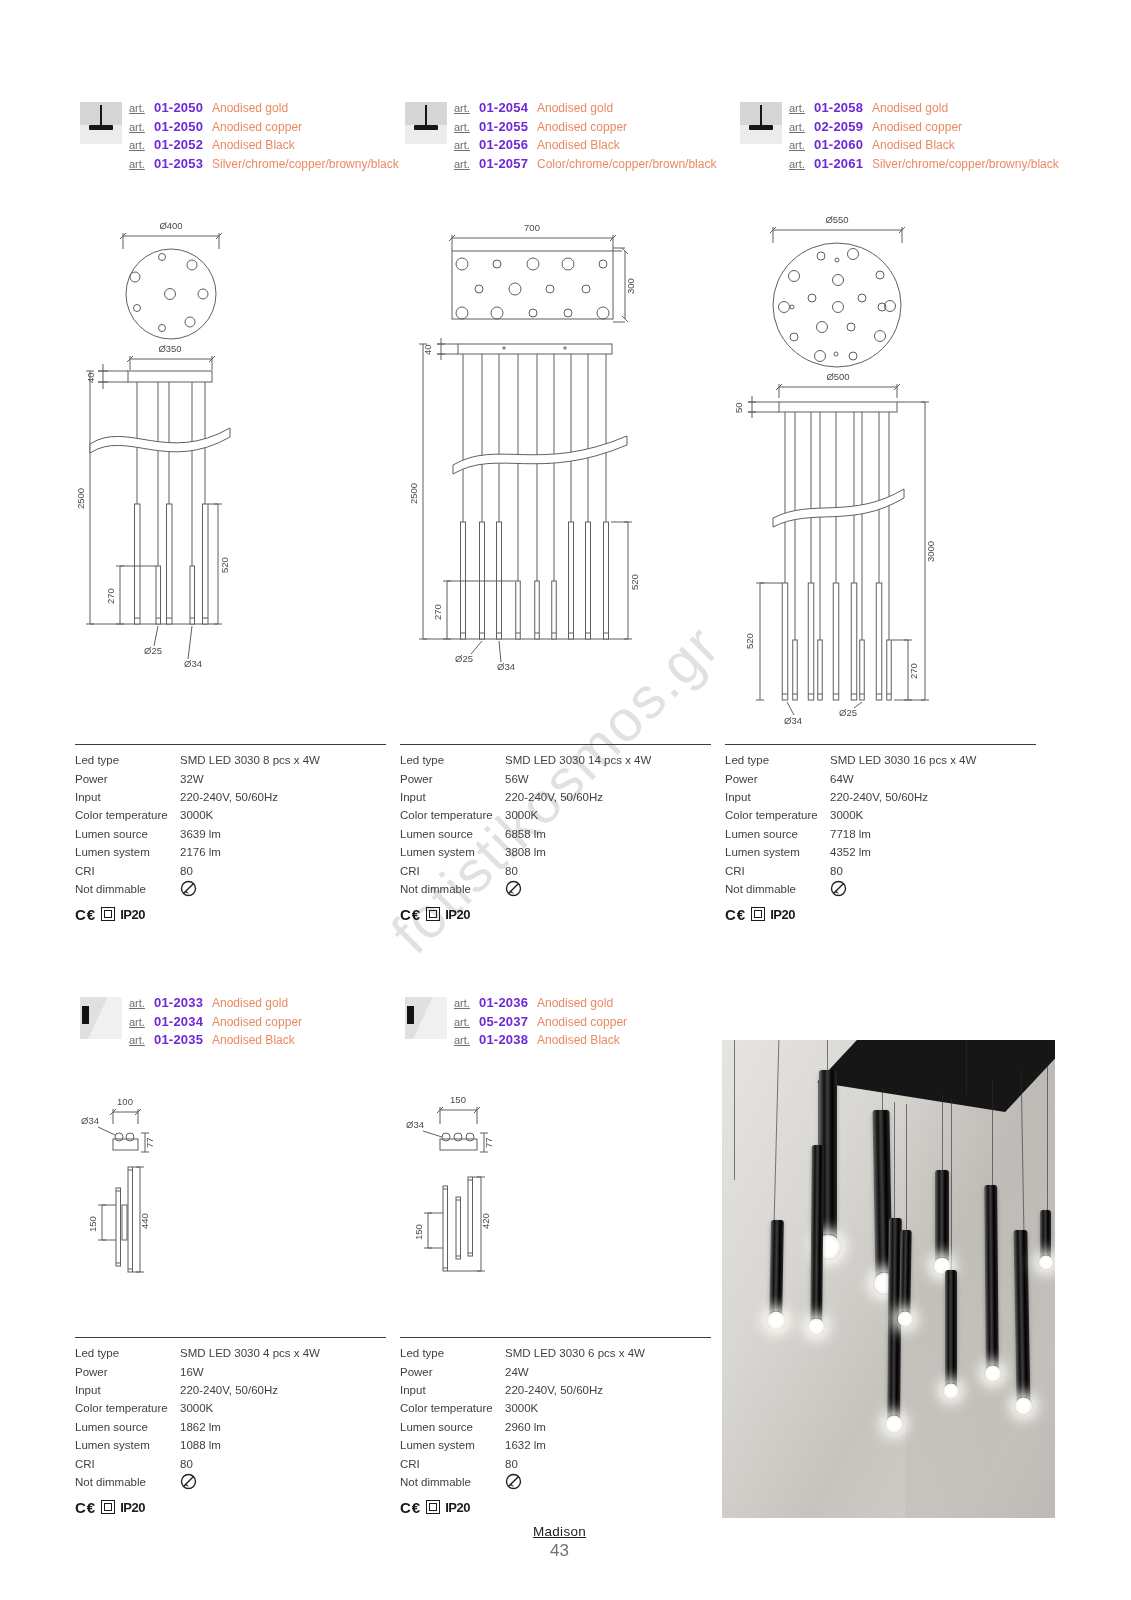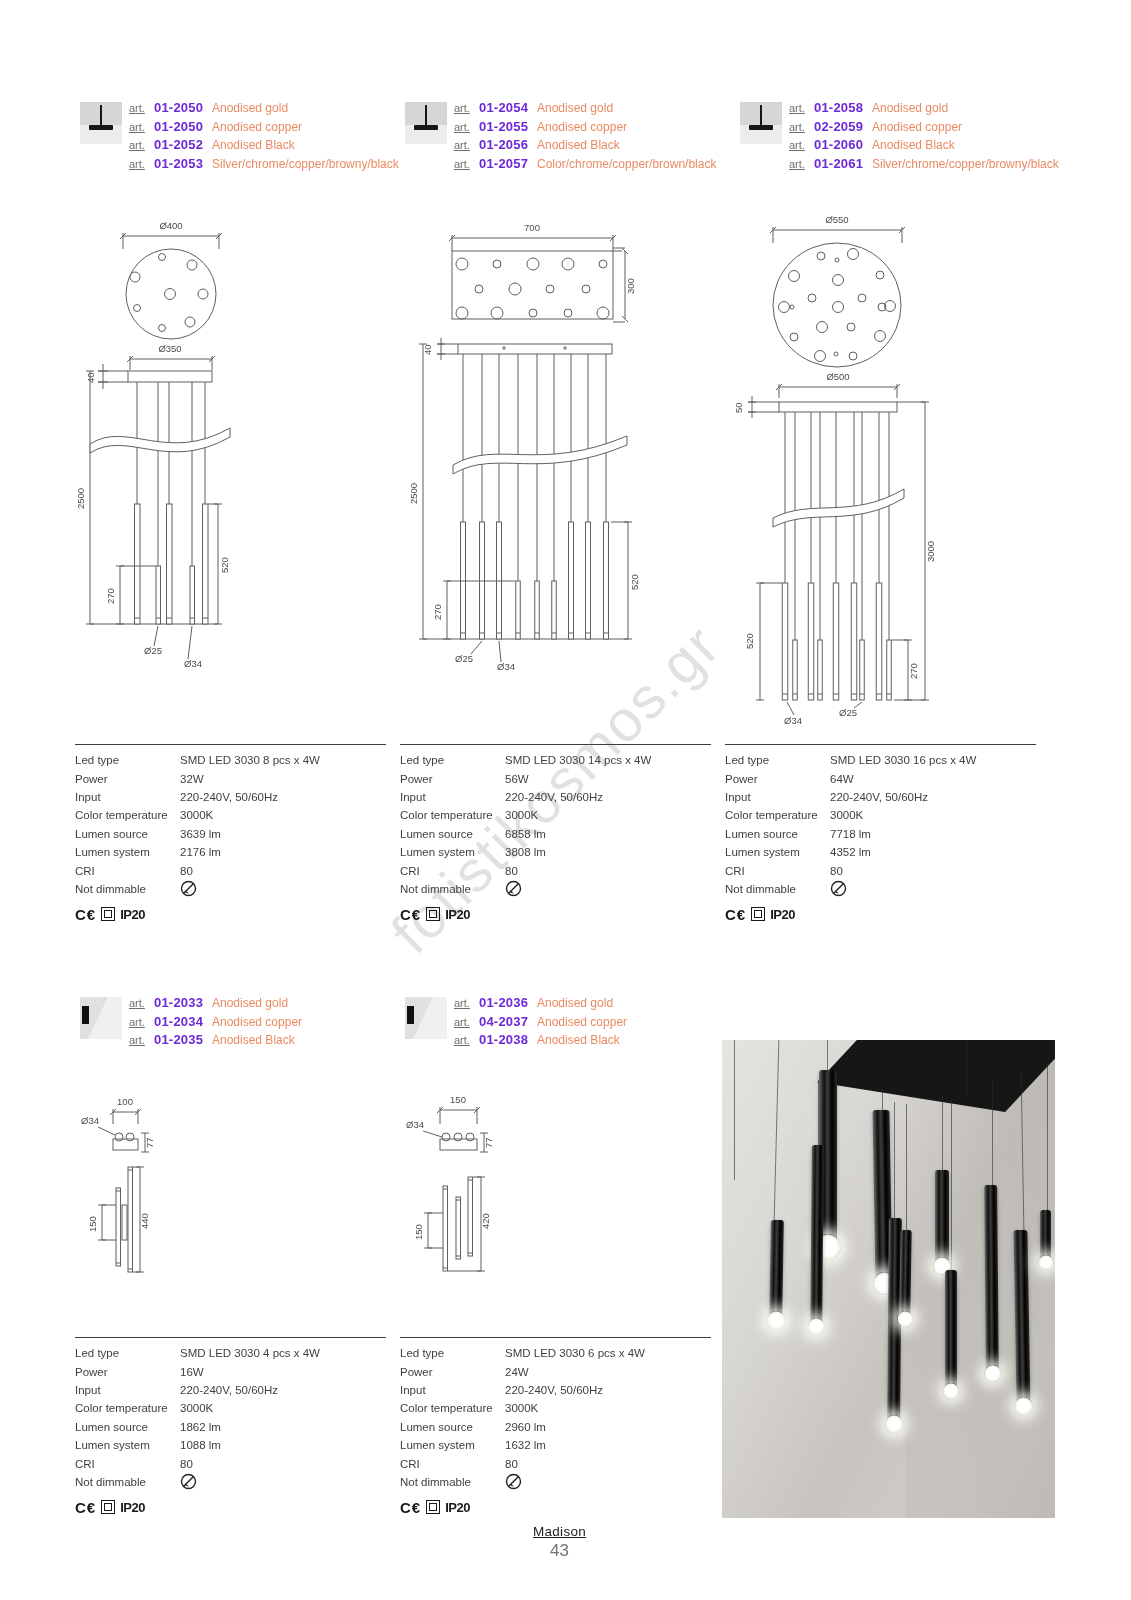--- a/index.html
+++ b/index.html
@@ -456,21 +456,21 @@
         <span class="t-plug"></span>
       </div>
     <div class="art-rows">
       <div class="art-row">
           <span class="art-prefix">art.</span>
           <span class="art-number">01-2036</span>
           <span class="art-finish">Anodised gold</span>
         </div>
       <div class="art-row">
           <span class="art-prefix">art.</span>
-          <span class="art-number">04-2037</span>
+          <span class="art-number">05-2037</span>
           <span class="art-finish">Anodised copper</span>
         </div>
       <div class="art-row">
           <span class="art-prefix">art.</span>
           <span class="art-number">01-2038</span>
           <span class="art-finish">Anodised Black</span>
         </div>
     </div>
   </div>
 

